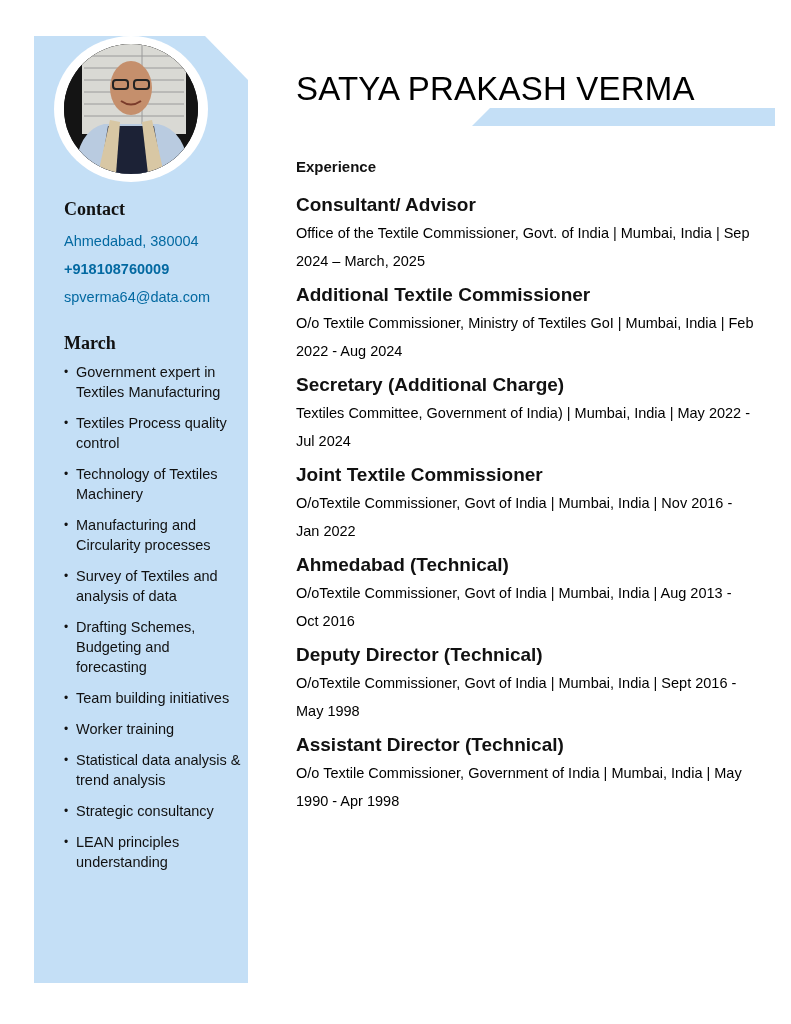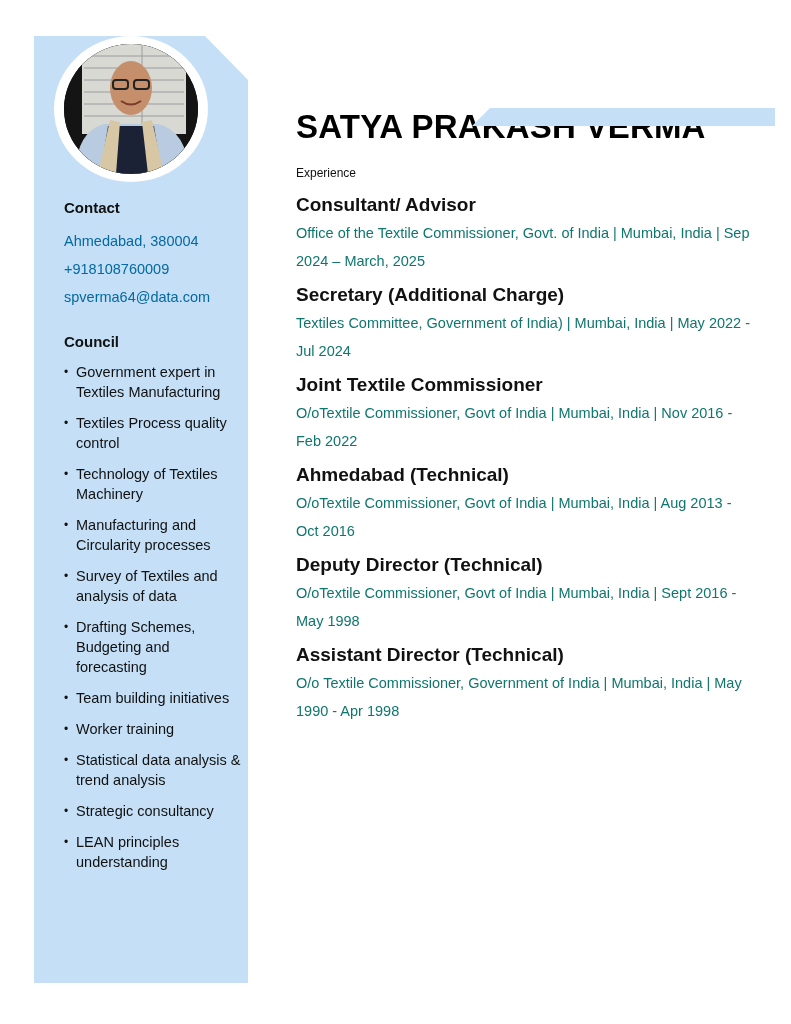--- a/index.html
+++ b/index.html
@@ -6,33 +6,33 @@
   body { width:791px; height:1024px; position:relative; overflow:hidden;
          font-family:"Liberation Sans", sans-serif; color:#111; }
   .sidebar { position:absolute; left:34px; top:36px; width:214px; height:947px;
              background:#c4dff6;
              clip-path: polygon(0 0, 171px 0, 214px 44px, 214px 100%, 0 100%); }
   .photo-ring { position:absolute; left:54px; top:36px; width:154px; height:146px;
                 border-radius:50%; background:#ffffff; }
   .photo { position:absolute; left:64px; top:44px; width:134px; height:130px; border-radius:50%;
            overflow:hidden; background:#1a1a1a; }
   .photo svg { width:100%; height:100%; display:block; }
-  .side-h { position:absolute; left:64px; font-weight:bold; font-size:15px; color:#111; }
+  .side-h { position:absolute; left:64px; font-weight:bold; font-size:18px; color:#111;font-family:Liberation Serif, serif; }
   .contact-line { position:absolute; left:64px; font-size:14.5px; color:#0369a1; }
   .skills { position:absolute; left:64px; top:362px; width:180px; margin:0; padding:0; list-style:none; }
   .skills li { position:relative; padding-left:12px; font-size:14.5px; line-height:20px; margin-bottom:11px; color:#111; }
   .skills li .bullet { position:absolute; left:0; top:0; font-size:12px; }
-  .name { position:absolute; left:296px; top:70px; font-size:33px; letter-spacing:0.2px; color:#000; font-weight:bold;margin-top:38px; }
+  .name { position:absolute; left:296px; top:70px; font-size:33px; letter-spacing:0.2px; color:#000; font-weight:normal; }
   .accent { position:absolute; left:472px; top:108px; width:303px; height:18px; background:#c4dff6;
             clip-path: polygon(18px 0, 100% 0, 100% 100%, 0 100%); }
-  .exp-h { position:absolute; left:296px; top:166px; font-weight:normal; font-size:12px; }
+  .exp-h { position:absolute; left:296px; top:158px; font-weight:bold; font-size:15px; }
   .jobs { position:absolute; left:296px; top:195px; width:460px; }
   .job { margin-bottom:10px; }
   .job-title { font-weight:bold; font-size:19px; line-height:20px; margin-bottom:4px; }
-  .job-desc { font-size:14.5px; line-height:28px; color:#0f766e; }
+  .job-desc { font-size:14.5px; line-height:28px; color:#000000; }
 </style>
 </head>
 <body>
 
 <div class="sidebar"></div>
 
 <div class="photo-ring"></div>
 <div class="photo" title="Profile photo of Satya Prakash Verma">
   <svg viewBox="0 0 134 130" preserveAspectRatio="none">
     <rect x="0" y="0" width="134" height="130" fill="#141414"></rect>
@@ -52,24 +52,24 @@
     <path d="M100 130 L88 76 L78 78 L84 130 Z" fill="#d8c7a4"></path>
     <ellipse cx="67" cy="44" rx="21" ry="27" fill="#c58f6c"></ellipse>
     <rect x="49" y="36" width="15" height="9" rx="3" fill="none" stroke="#222" stroke-width="2"></rect>
     <rect x="70" y="36" width="15" height="9" rx="3" fill="none" stroke="#222" stroke-width="2"></rect>
     <path d="M57 57 Q67 64 77 57" stroke="#7a3b2a" stroke-width="2" fill="none"></path>
   </svg>
 </div>
 
 <div class="side-h" style="top:199px;">Contact</div>
 <div class="contact-line" style="top:233px;">Ahmedabad, 380004</div>
-<div class="contact-line" style="top:261px;">+918108760009</div>
+<div class="contact-line" style="top:261px;font-weight:bold;">+918108760009</div>
 <div class="contact-line" style="top:289px;">spverma64@data.com</div>
 
-<div class="side-h" style="top:333px;">Council</div>
+<div class="side-h" style="top:333px;">March</div>
 <ul class="skills">
   <li><span class="bullet">•</span><span>Government expert in Textiles Manufacturing</span></li>
   <li><span class="bullet">•</span><span>Textiles Process quality control</span></li>
   <li><span class="bullet">•</span><span>Technology of Textiles Machinery</span></li>
   <li><span class="bullet">•</span><span>Manufacturing and Circularity processes</span></li>
   <li><span class="bullet">•</span><span>Survey of Textiles and analysis of data</span></li>
   <li><span class="bullet">•</span><span>Drafting Schemes, Budgeting and forecasting</span></li>
   <li><span class="bullet">•</span><span>Team building initiatives</span></li>
   <li><span class="bullet">•</span><span>Worker training</span></li>
   <li><span class="bullet">•</span><span>Statistical data analysis &amp; trend analysis</span></li>
@@ -81,26 +81,30 @@
 <div class="accent"></div>
 
 <div class="exp-h">Experience</div>
 
 <div class="jobs">
   <div class="job">
     <div class="job-title">Consultant/ Advisor</div>
     <div class="job-desc">Office of the Textile Commissioner, Govt. of India | Mumbai, India | Sep 2024 – March, 2025</div>
   </div>
   <div class="job">
+    <div class="job-title">Additional Textile Commissioner</div>
+    <div class="job-desc">O/o Textile Commissioner, Ministry of Textiles GoI | Mumbai, India | Feb 2022 - Aug 2024</div>
+  </div>
+  <div class="job">
     <div class="job-title">Secretary (Additional Charge)</div>
     <div class="job-desc">Textiles Committee, Government of India) | Mumbai, India | May 2022 - Jul 2024</div>
   </div>
   <div class="job">
     <div class="job-title">Joint Textile Commissioner</div>
-    <div class="job-desc">O/oTextile Commissioner, Govt of India | Mumbai, India | Nov 2016 - Feb 2022</div>
+    <div class="job-desc">O/oTextile Commissioner, Govt of India | Mumbai, India | Nov 2016 - Jan 2022</div>
   </div>
   <div class="job">
     <div class="job-title">Ahmedabad (Technical)</div>
     <div class="job-desc">O/oTextile Commissioner, Govt of India | Mumbai, India | Aug 2013 - Oct 2016</div>
   </div>
   <div class="job">
     <div class="job-title">Deputy Director (Technical)</div>
     <div class="job-desc">O/oTextile Commissioner, Govt of India | Mumbai, India | Sept 2016 - May 1998</div>
   </div>
   <div class="job">

